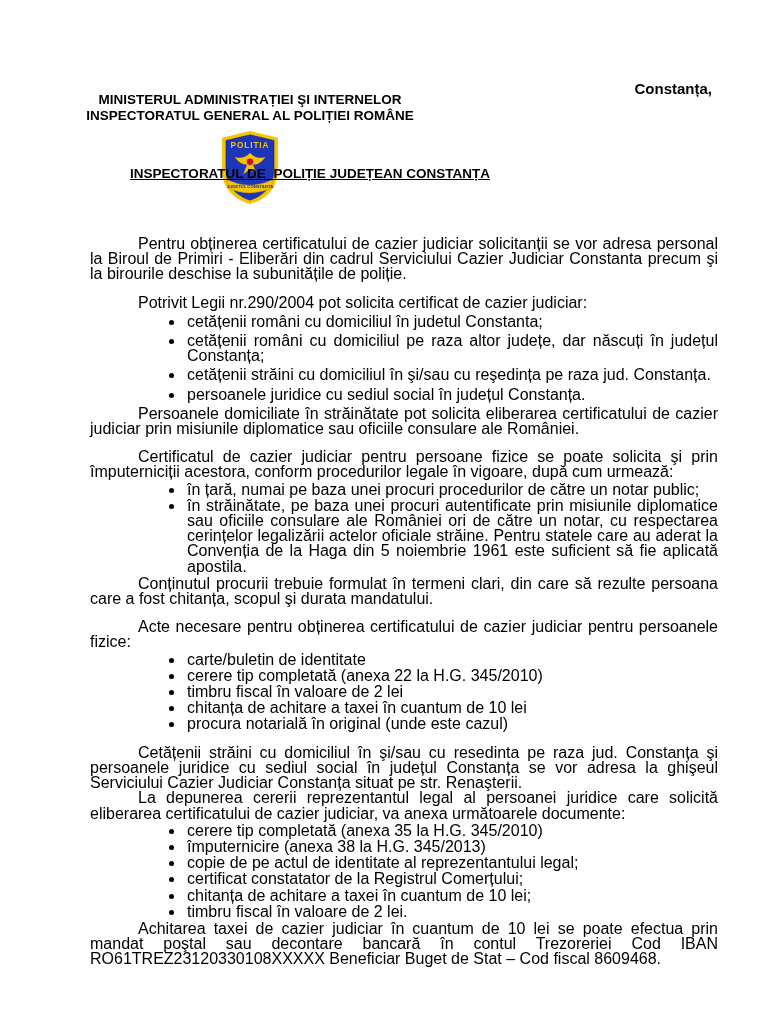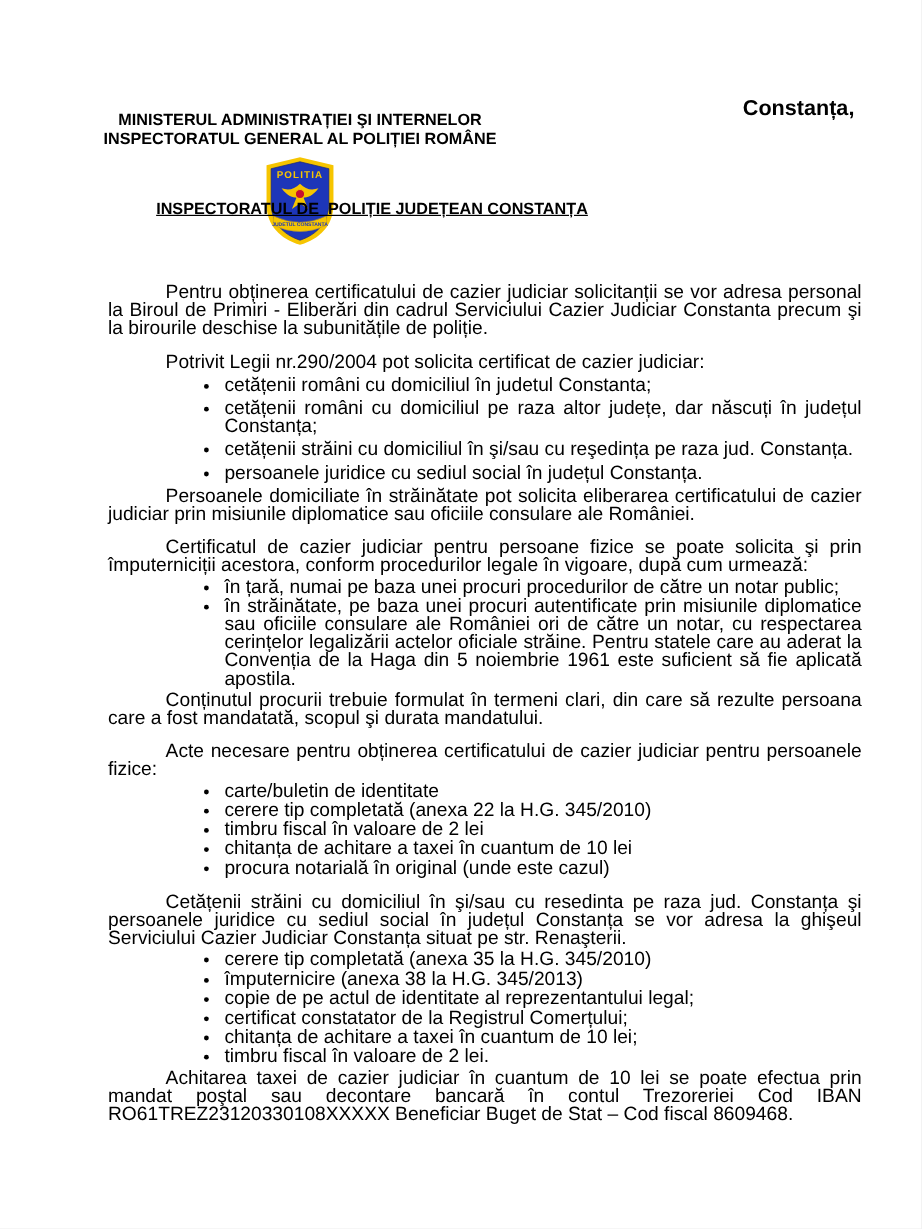--- a/index.html
+++ b/index.html
@@ -11,21 +11,21 @@
     margin: 0 auto;
     background: #ffffff;
     overflow: hidden;
   }
   .header-block {
     position: absolute; top: 48px; left: 40px; width: 420px;
     text-align: center; font-weight: bold; font-size: 13.5px; line-height: 16px; margin-top: 44px;
   }
   .place {
     position: absolute; top: 80px; right: 56px;
-    font-weight: bold; font-size: 18px;
+    font-weight: bold; font-size: 15px;
   }
   .logo { margin: 6px auto 0; width: 62px; height: 75px; }
   .title-block {
     position: absolute; top: 166px; left: 0; width: 620px;
     text-align: center; font-weight: bold; font-size: 13.5px; line-height: 16px;
   }
   .title-line1 { text-decoration: underline; white-space: pre-wrap; }
   .body-block {
     position: absolute; top: 236px; left: 90px; width: 628px;
     font-size: 16px; line-height: 15.2px; text-align: justify;
@@ -75,32 +75,33 @@
       <li>cetățenii străini cu domiciliul în şi/sau cu reşedința pe raza jud. Constanța.</li>
       <li>persoanele juridice cu sediul social în județul Constanța.</li>
     </ul>
     <p class="ind">Persoanele domiciliate în străinătate pot solicita eliberarea certificatului de cazier judiciar prin misiunile diplomatice sau oficiile consulare ale României.</p>
 
     <p class="ind gap">Certificatul de cazier judiciar pentru persoane fizice se poate solicita şi prin împuterniciții acestora, conform procedurilor legale în vigoare, după cum urmează:</p>
     <ul>
       <li>în țară, numai pe baza unei procuri procedurilor de către un notar public;</li>
       <li>în străinătate, pe baza unei procuri autentificate prin misiunile diplomatice sau oficiile consulare ale României ori de către un notar, cu respectarea cerințelor legalizării actelor oficiale străine. Pentru statele care au aderat la Convenția de la Haga din 5 noiembrie 1961 este suficient să fie aplicată apostila.</li>
     </ul>
-    <p class="ind">Conținutul procurii trebuie formulat în termeni clari, din care să rezulte persoana care a fost mandatată, scopul şi durata mandatului.</p>
+    <p class="ind">Conținutul procurii trebuie formulat în termeni clari, din care să rezulte persoana care a fost chitanța, scopul şi durata mandatului.</p>
 
     <p class="ind gap">Acte necesare pentru obținerea certificatului de cazier judiciar pentru persoanele fizice:</p>
     <ul>
       <li>carte/buletin de identitate</li>
       <li>cerere tip completată (anexa 22 la H.G. 345/2010)</li>
       <li>timbru fiscal în valoare de 2 lei</li>
       <li>chitanța de achitare a taxei în cuantum de 10 lei</li>
       <li>procura notarială în original (unde este cazul)</li>
     </ul>
 
     <p class="ind gap">Cetățenii străini cu domiciliul în şi/sau cu resedinta pe raza jud. Constanța şi persoanele juridice cu sediul social în județul Constanța se vor adresa la ghişeul Serviciului Cazier Judiciar Constanța situat pe str. Renaşterii.</p>
+    <p class="ind">La depunerea cererii reprezentantul legal al persoanei juridice care solicită eliberarea certificatului de cazier judiciar, va anexa următoarele documente:</p>
     <ul>
       <li>cerere tip completată (anexa 35 la H.G. 345/2010)</li>
       <li>împuternicire (anexa 38 la H.G. 345/2013)</li>
       <li>copie de pe actul de identitate al reprezentantului legal;</li>
       <li>certificat constatator de la Registrul Comerțului;</li>
       <li>chitanța de achitare a taxei în cuantum de 10 lei;</li>
       <li>timbru fiscal în valoare de 2 lei.</li>
     </ul>
     <p class="ind">Achitarea taxei de cazier judiciar în cuantum de 10 lei se poate efectua prin mandat poştal sau decontare bancară în contul Trezoreriei Cod IBAN RO61TREZ23120330108XXXXX Beneficiar Buget de Stat – Cod fiscal 8609468.</p>
 

